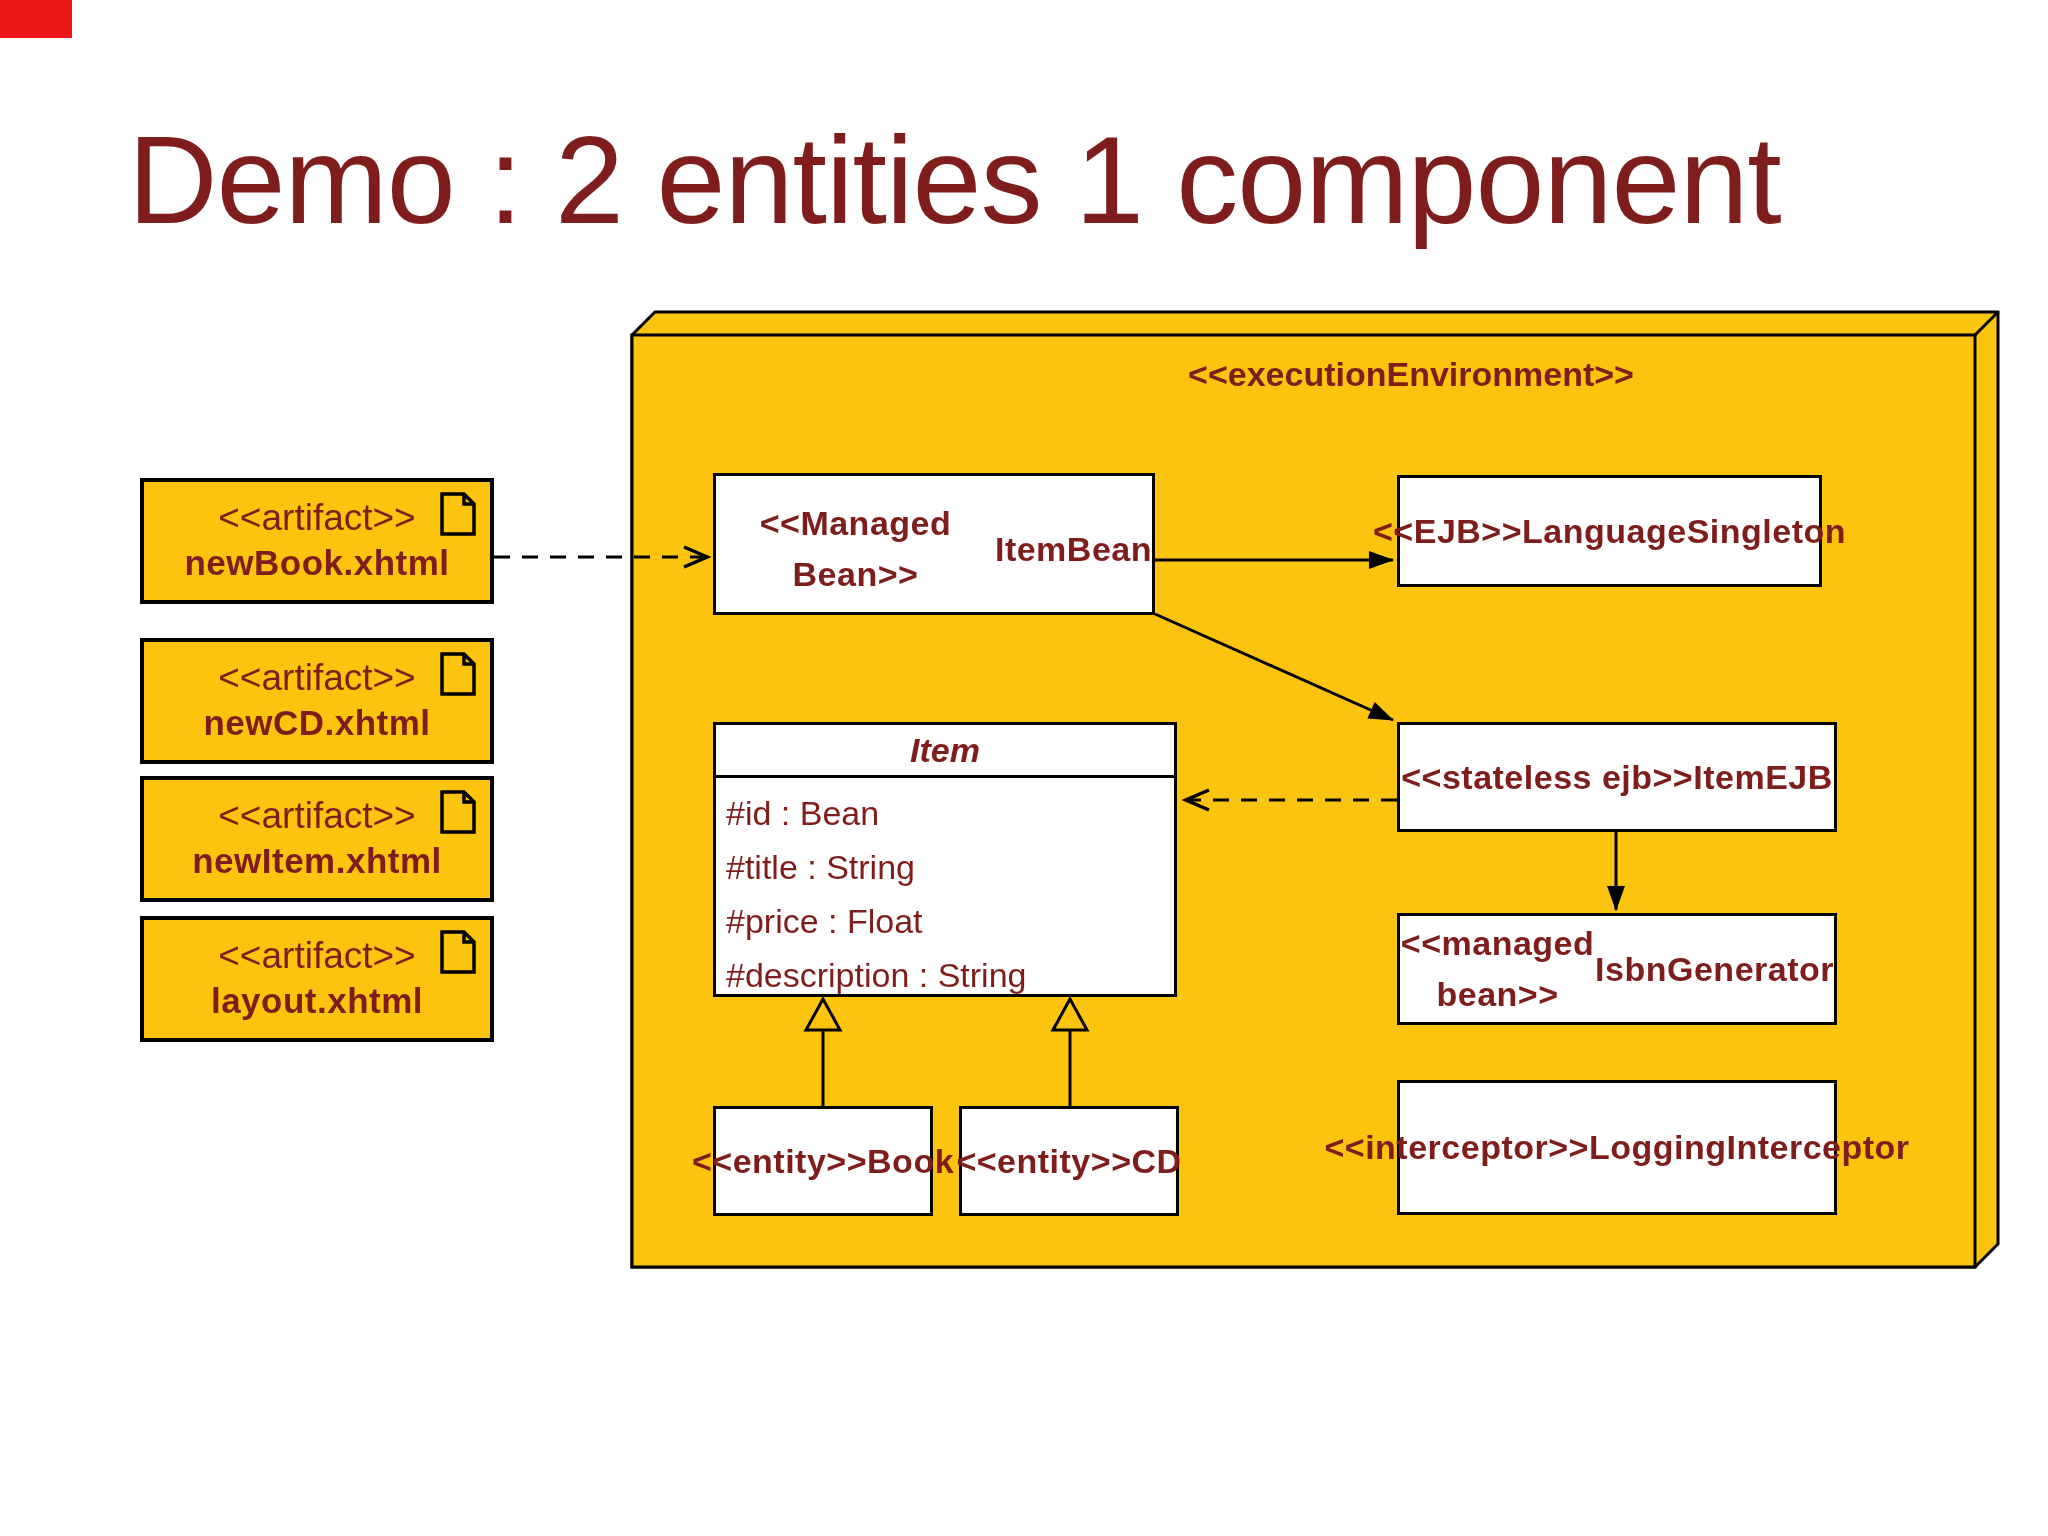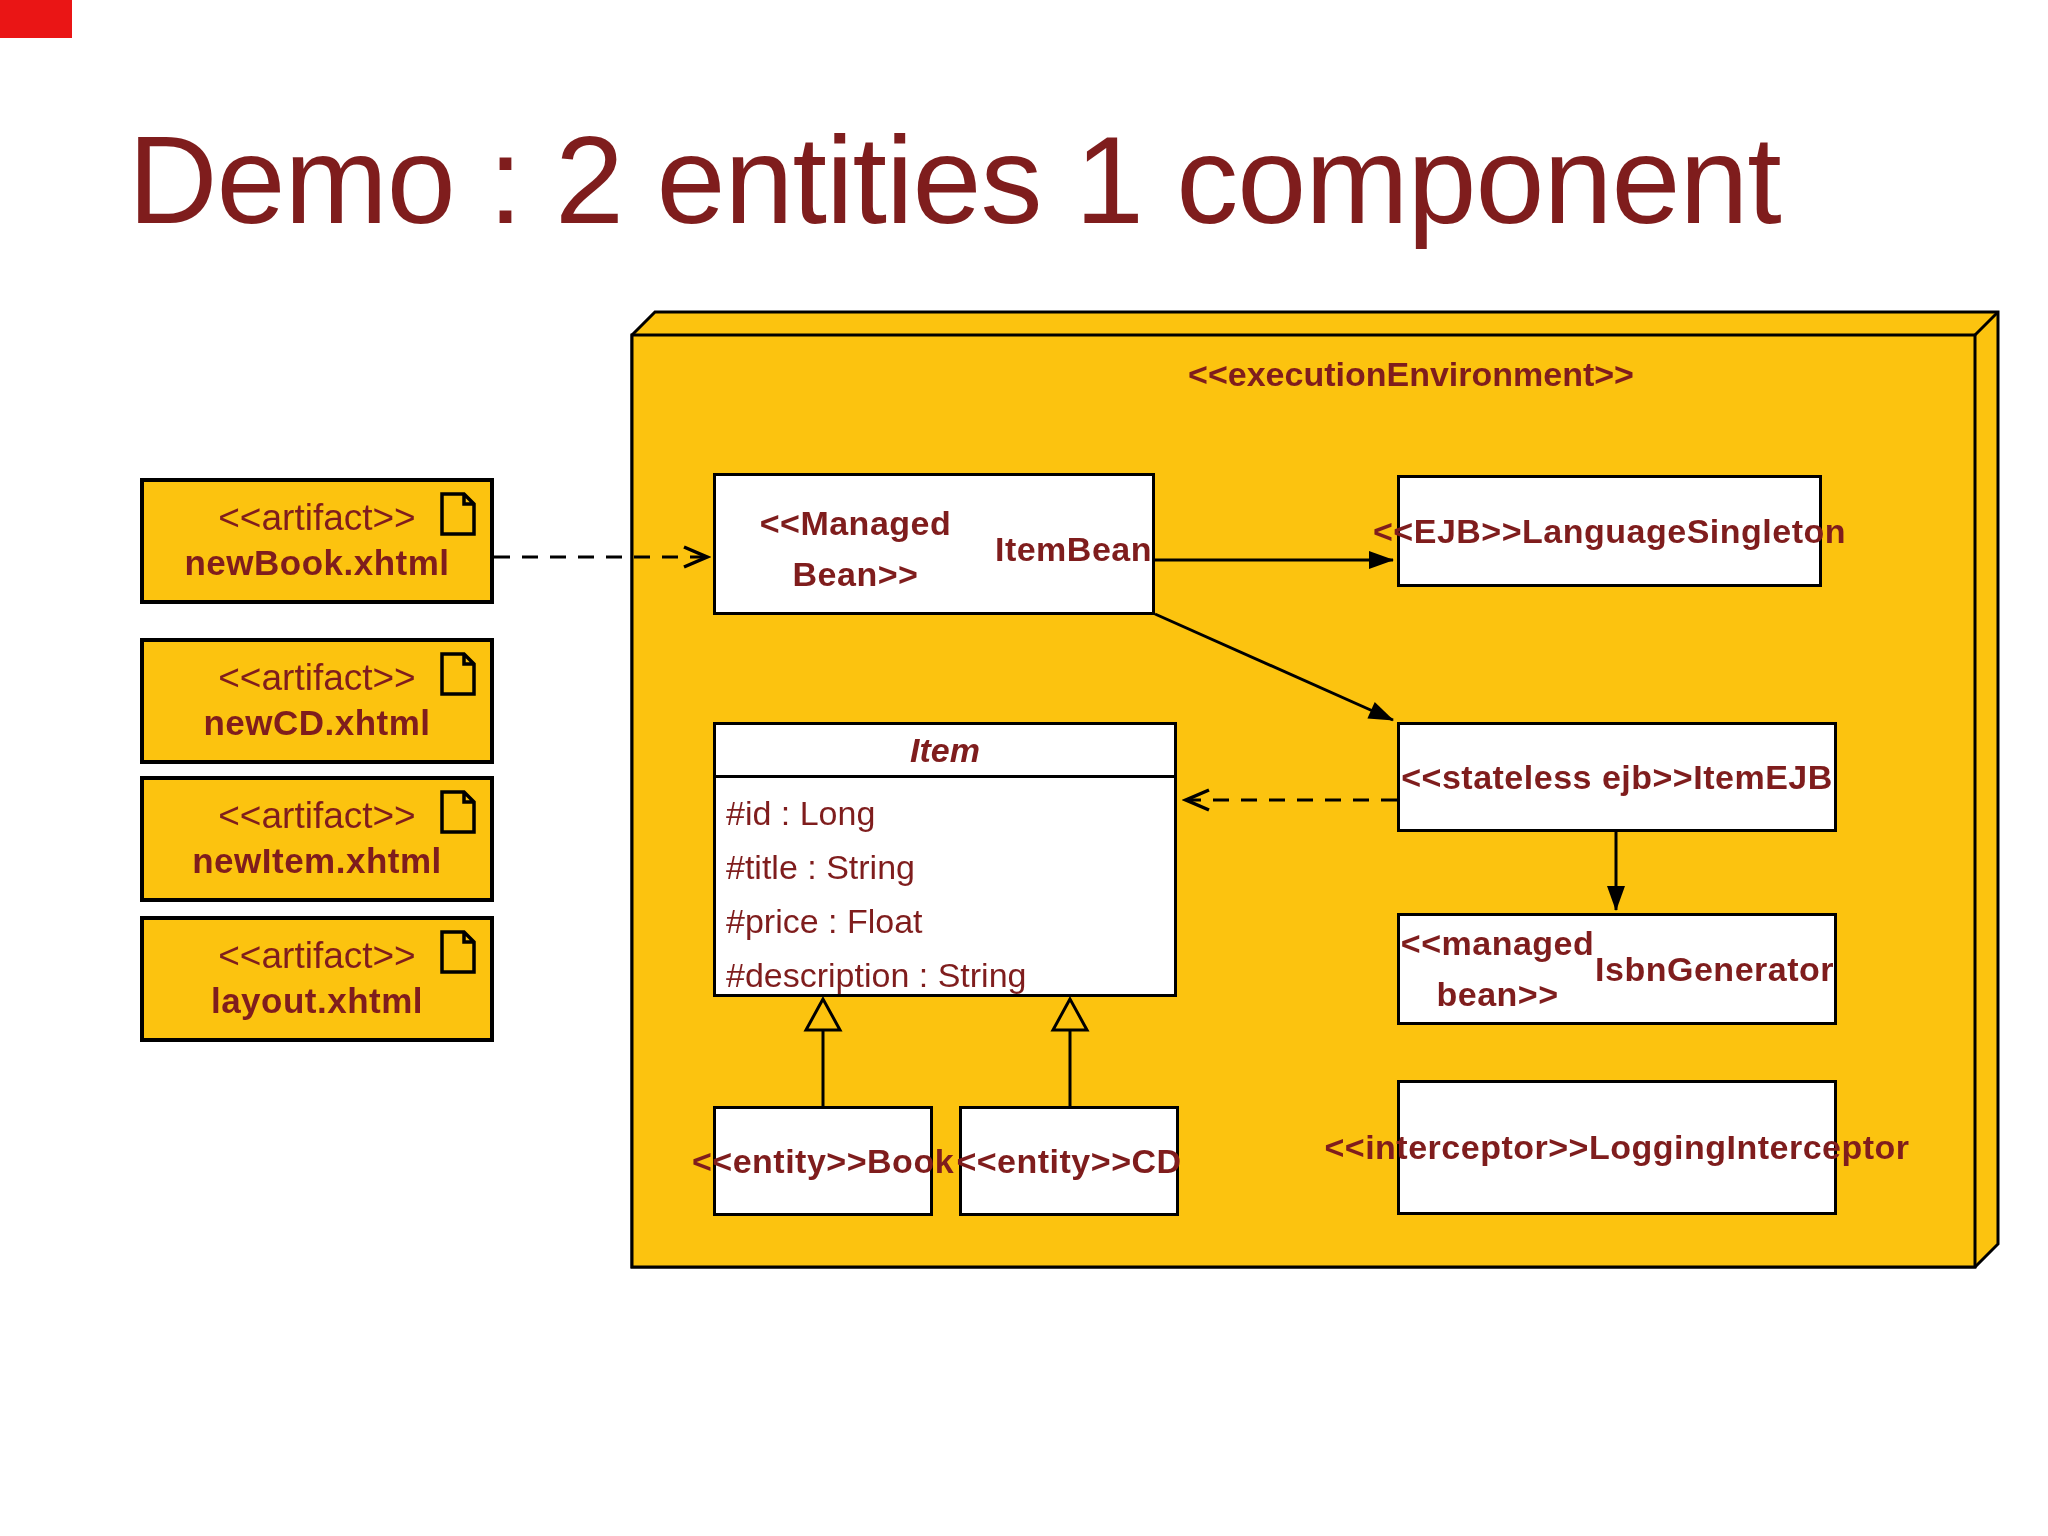--- a/index.html
+++ b/index.html
@@ -139,21 +139,21 @@
   </div>
 
   <div class="wb" style="left:1397px;top:475px;width:425px;height:112px">
     <div class="stereo">&lt;&lt;EJB&gt;&gt;</div>
     <div class="bname">LanguageSingleton</div>
   </div>
 
   <div class="classbox" style="left:713px;top:722px;width:464px;height:275px">
     <div class="chead">Item</div>
     <div class="cattrs">
-      <div>#id : Long</div>
+      <div>#id : Bean</div>
       <div>#title : String</div>
       <div>#price : Float</div>
       <div>#description : String</div>
     </div>
   </div>
 
   <div class="wb" style="left:1397px;top:722px;width:440px;height:110px">
     <div class="stereo">&lt;&lt;stateless ejb&gt;&gt;</div>
     <div class="bname">ItemEJB</div>
   </div>

